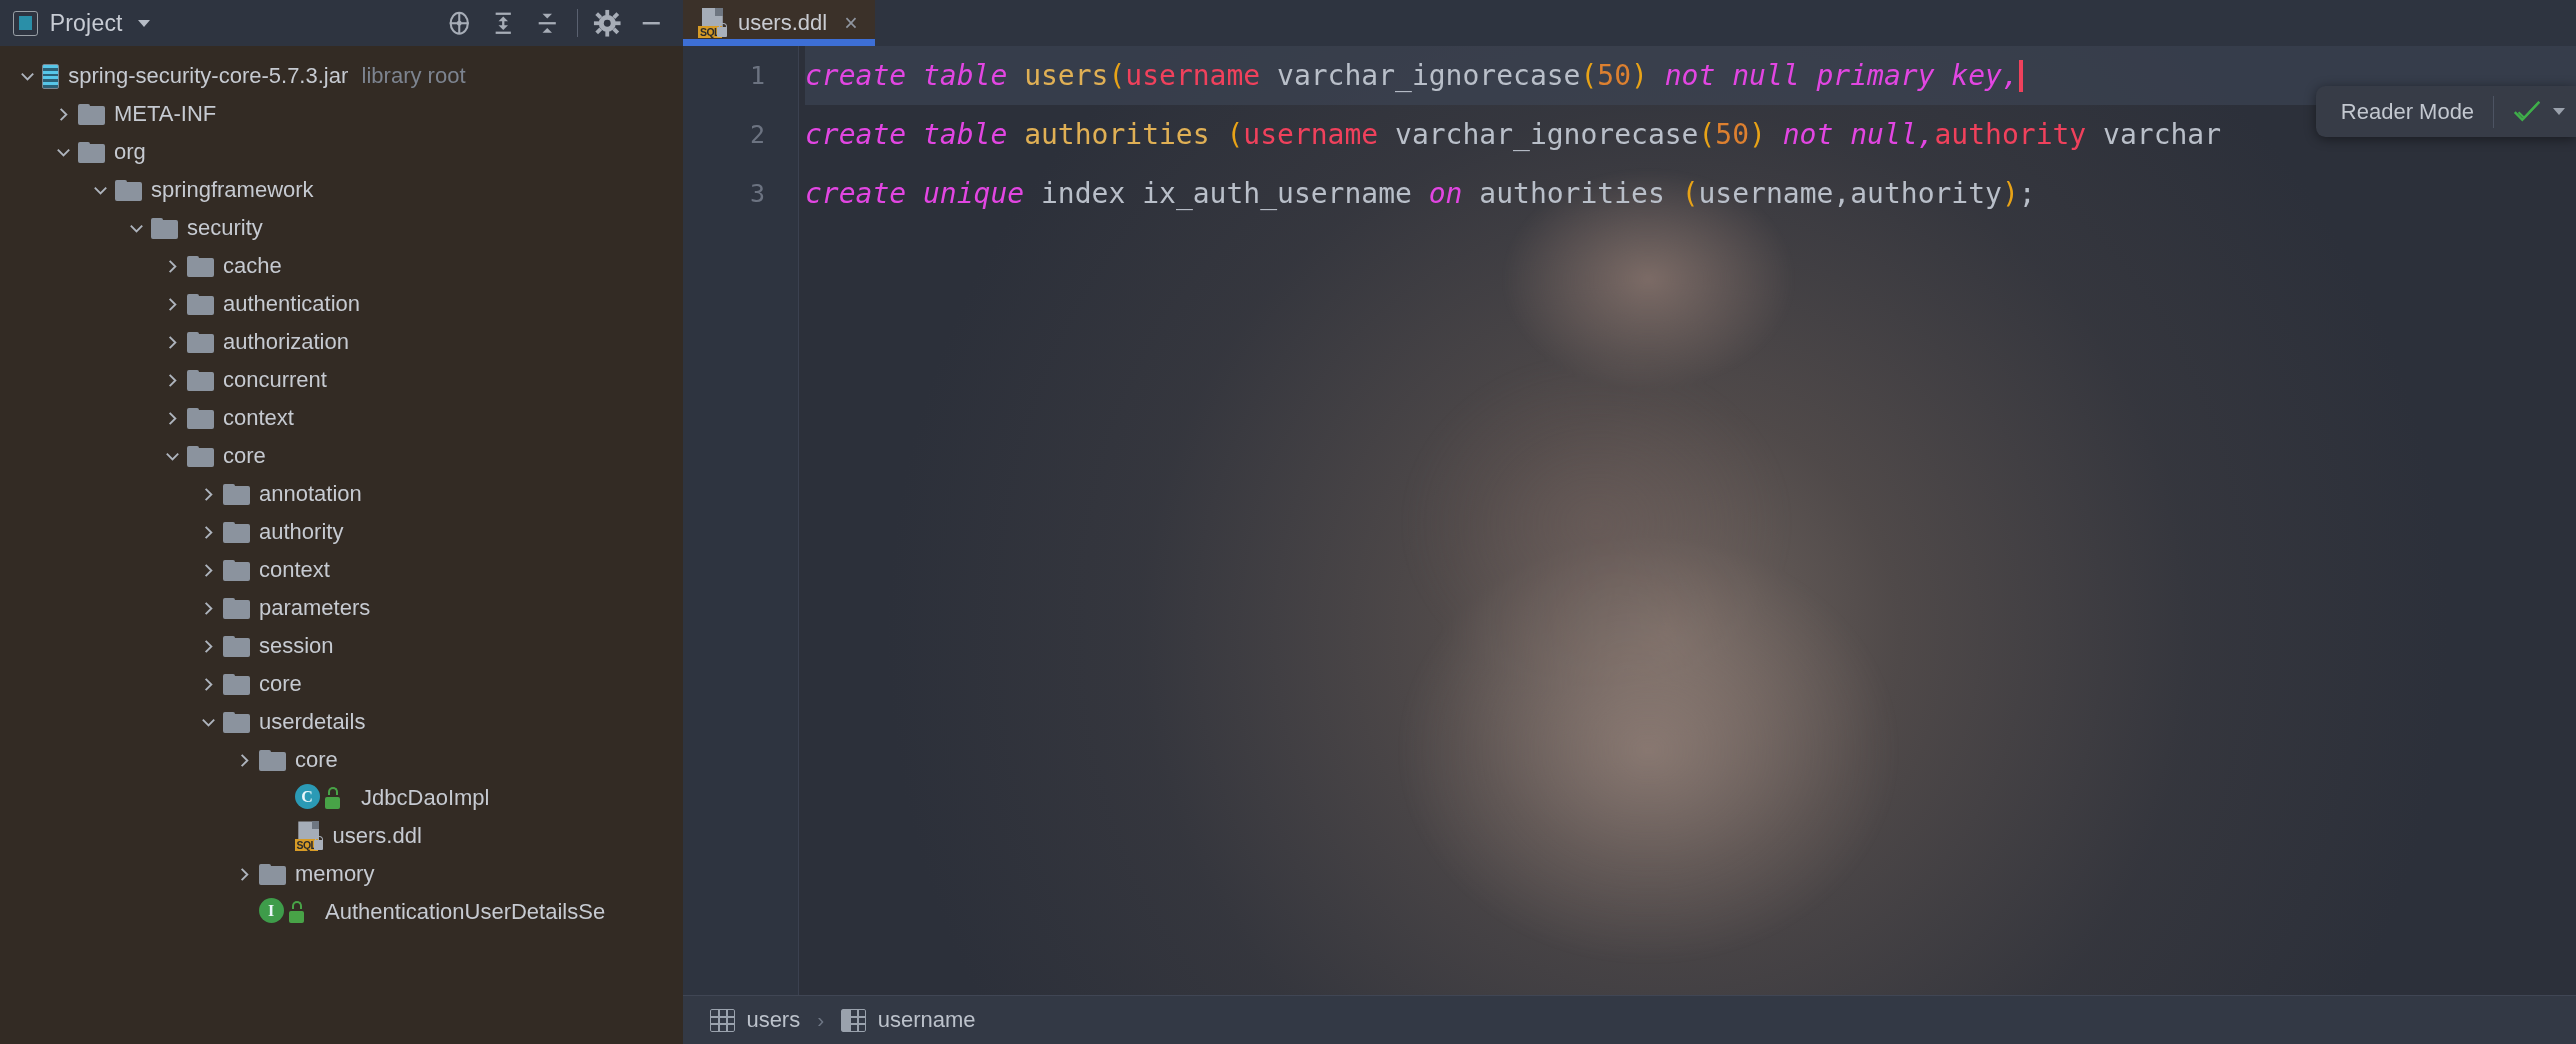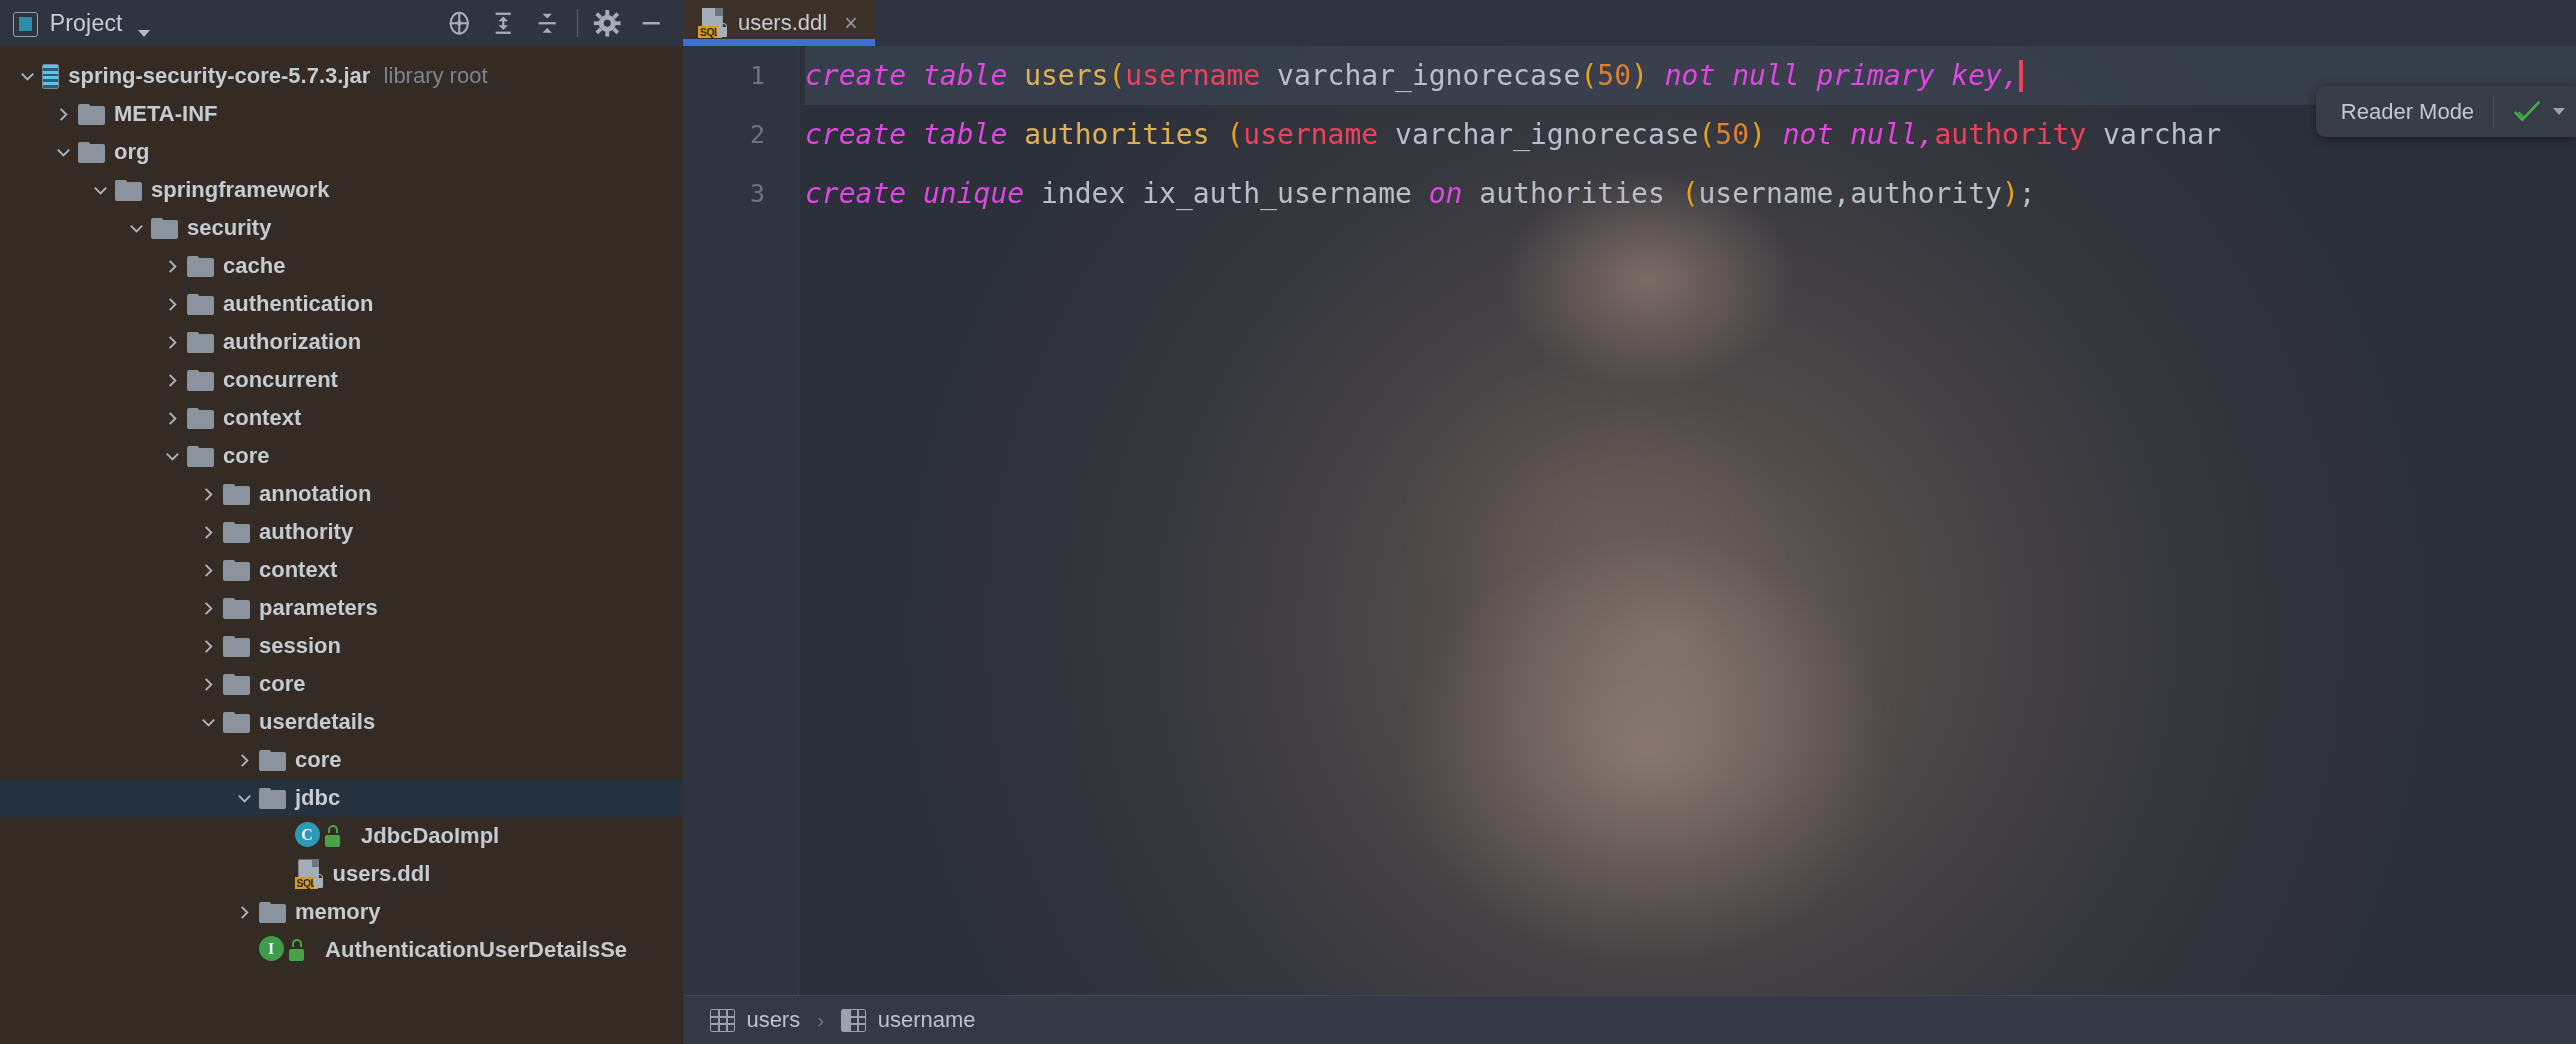--- a/index.html
+++ b/index.html
@@ -22,21 +22,21 @@
     display: flex; align-items: stretch;
     background: #2e3440;
   }
   .tool-header {
     width: 683px; min-width: 683px;
     display: flex; align-items: center;
     background: #2e3440;
     padding-left: 13.3px;
   }
   .proj-label-wrap {
-    display: flex; align-items: flex-end; gap: 11.4px;
+    display: flex; align-items: center; gap: 11.4px;
     cursor: default;
   }
   .proj-icon {
     width: 25px; height: 25px;
     border: 1.9px solid #9aa0a6;
     border-radius: 2.9px;
     display: flex; align-items: center; justify-content: center;
   }
   .proj-icon i { display:block; width: 13.3px; height: 13.3px; background: #2a8fa8; }
   .proj-title { color: #c8ccd4; font-size: 23px; letter-spacing: 0.2px; }
@@ -142,21 +142,21 @@
   }
   .row.selected { background: #26313f; }
   .row .twisty {
     width: 28.5px; min-width: 28.5px;
     display: flex; align-items: center; justify-content: center;
     color: #aeb4bd;
     cursor: pointer;
   }
   .row .twisty svg { display: block; }
   .row .icon { margin-right: 9.5px; display: flex; align-items: center; flex: none; }
-  .row .label { color: #c6cad1; font-weight: bold; }
+  .row .label { color: #c6cad1; }
   .row .sub { color: #7d8490; margin-left: 13.3px; }
 
   .folder {
     width: 27px; height: 21px; position: relative; display:block;
   }
   .folder .bk {
     position: absolute; left: 0; top: 1.9px; width: 27px; height: 19px;
     background: #8b939e; border-radius: 1.9px;
   }
   .folder .tab-t {
@@ -673,35 +673,20 @@
               </svg>
             </span>
             <span class="icon">
               <span class="folder">
                 <span class="tab-t"></span>
                 <span class="bk"></span>
               </span>
             </span>
             <span class="label">core</span>
           </div>
-          <div class="row selected">
-            <span style="display:inline-block;width:230px"></span>
-            <span class="twisty">
-              <svg width="19" height="19" viewBox="0 0 20 20">
-                <path d="M4 7 L10 13 L16 7" fill="none" stroke="#aeb4bd" stroke-width="2"></path>
-              </svg>
-            </span>
-            <span class="icon">
-              <span class="folder">
-                <span class="tab-t"></span>
-                <span class="bk"></span>
-              </span>
-            </span>
-            <span class="label">jdbc</span>
-          </div>
           <div class="row">
             <span style="display:inline-block;width:266px"></span>
             <span class="twisty"></span>
             <span class="icon">
               <span class="classicon">
                 <span class="circ">C</span>
               </span>
               <span class="unlock">
                 <span class="sh"></span>
                 <span class="bd"></span>

